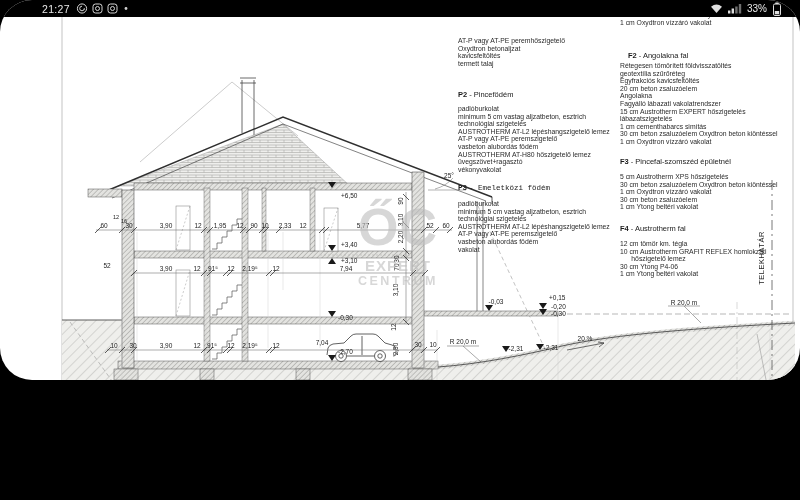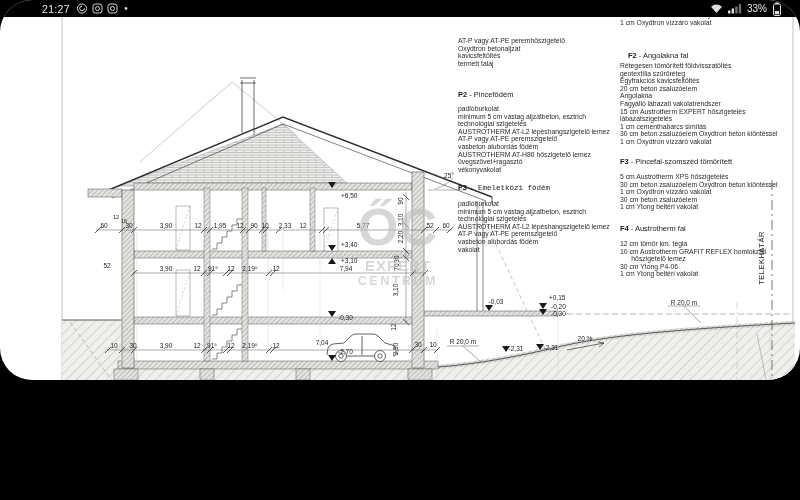--- a/index.html
+++ b/index.html
@@ -302,21 +302,21 @@
 Egyfrakciós kavicsfeltöltés
 20 cm  beton zsaluzóelem
 Angolakna
 Fagyálló lábazati vakolatrendszer
 15 cm Austrotherm EXPERT hőszigetelés
 lábazatszigetelés
 1 cm cementhabarcs simítás
 30 cm  beton zsaluzóelem Oxydtron beton kiöntéssel
 1 cm Oxydtron vízzáró vakolat</div>
     <div class="spec-head" style="top:157px;left:0;">
-      <b>F3</b><span>- Pincefal-szomszéd tömörített</span>
+      <b>F3</b><span>- Pincefal-szomszéd épületnél</span>
     </div>
     <div class="spec-lines" style="top:173px;left:0;">5 cm Austrotherm XPS hőszigetelés
 30 cm  beton zsaluzóelem Oxydtron beton kiöntéssel
 1 cm Oxydtron vízzáró vakolat
 30 cm  beton zsaluzóelem
 1 cm Ytong beltéri vakolat</div>
     <div class="spec-head" style="top:224px;left:0;">
       <b>F4</b><span>- Austrotherm fal</span>
     </div>
     <div class="spec-lines" style="top:240px;left:0;">12 cm tömör km. tégla

